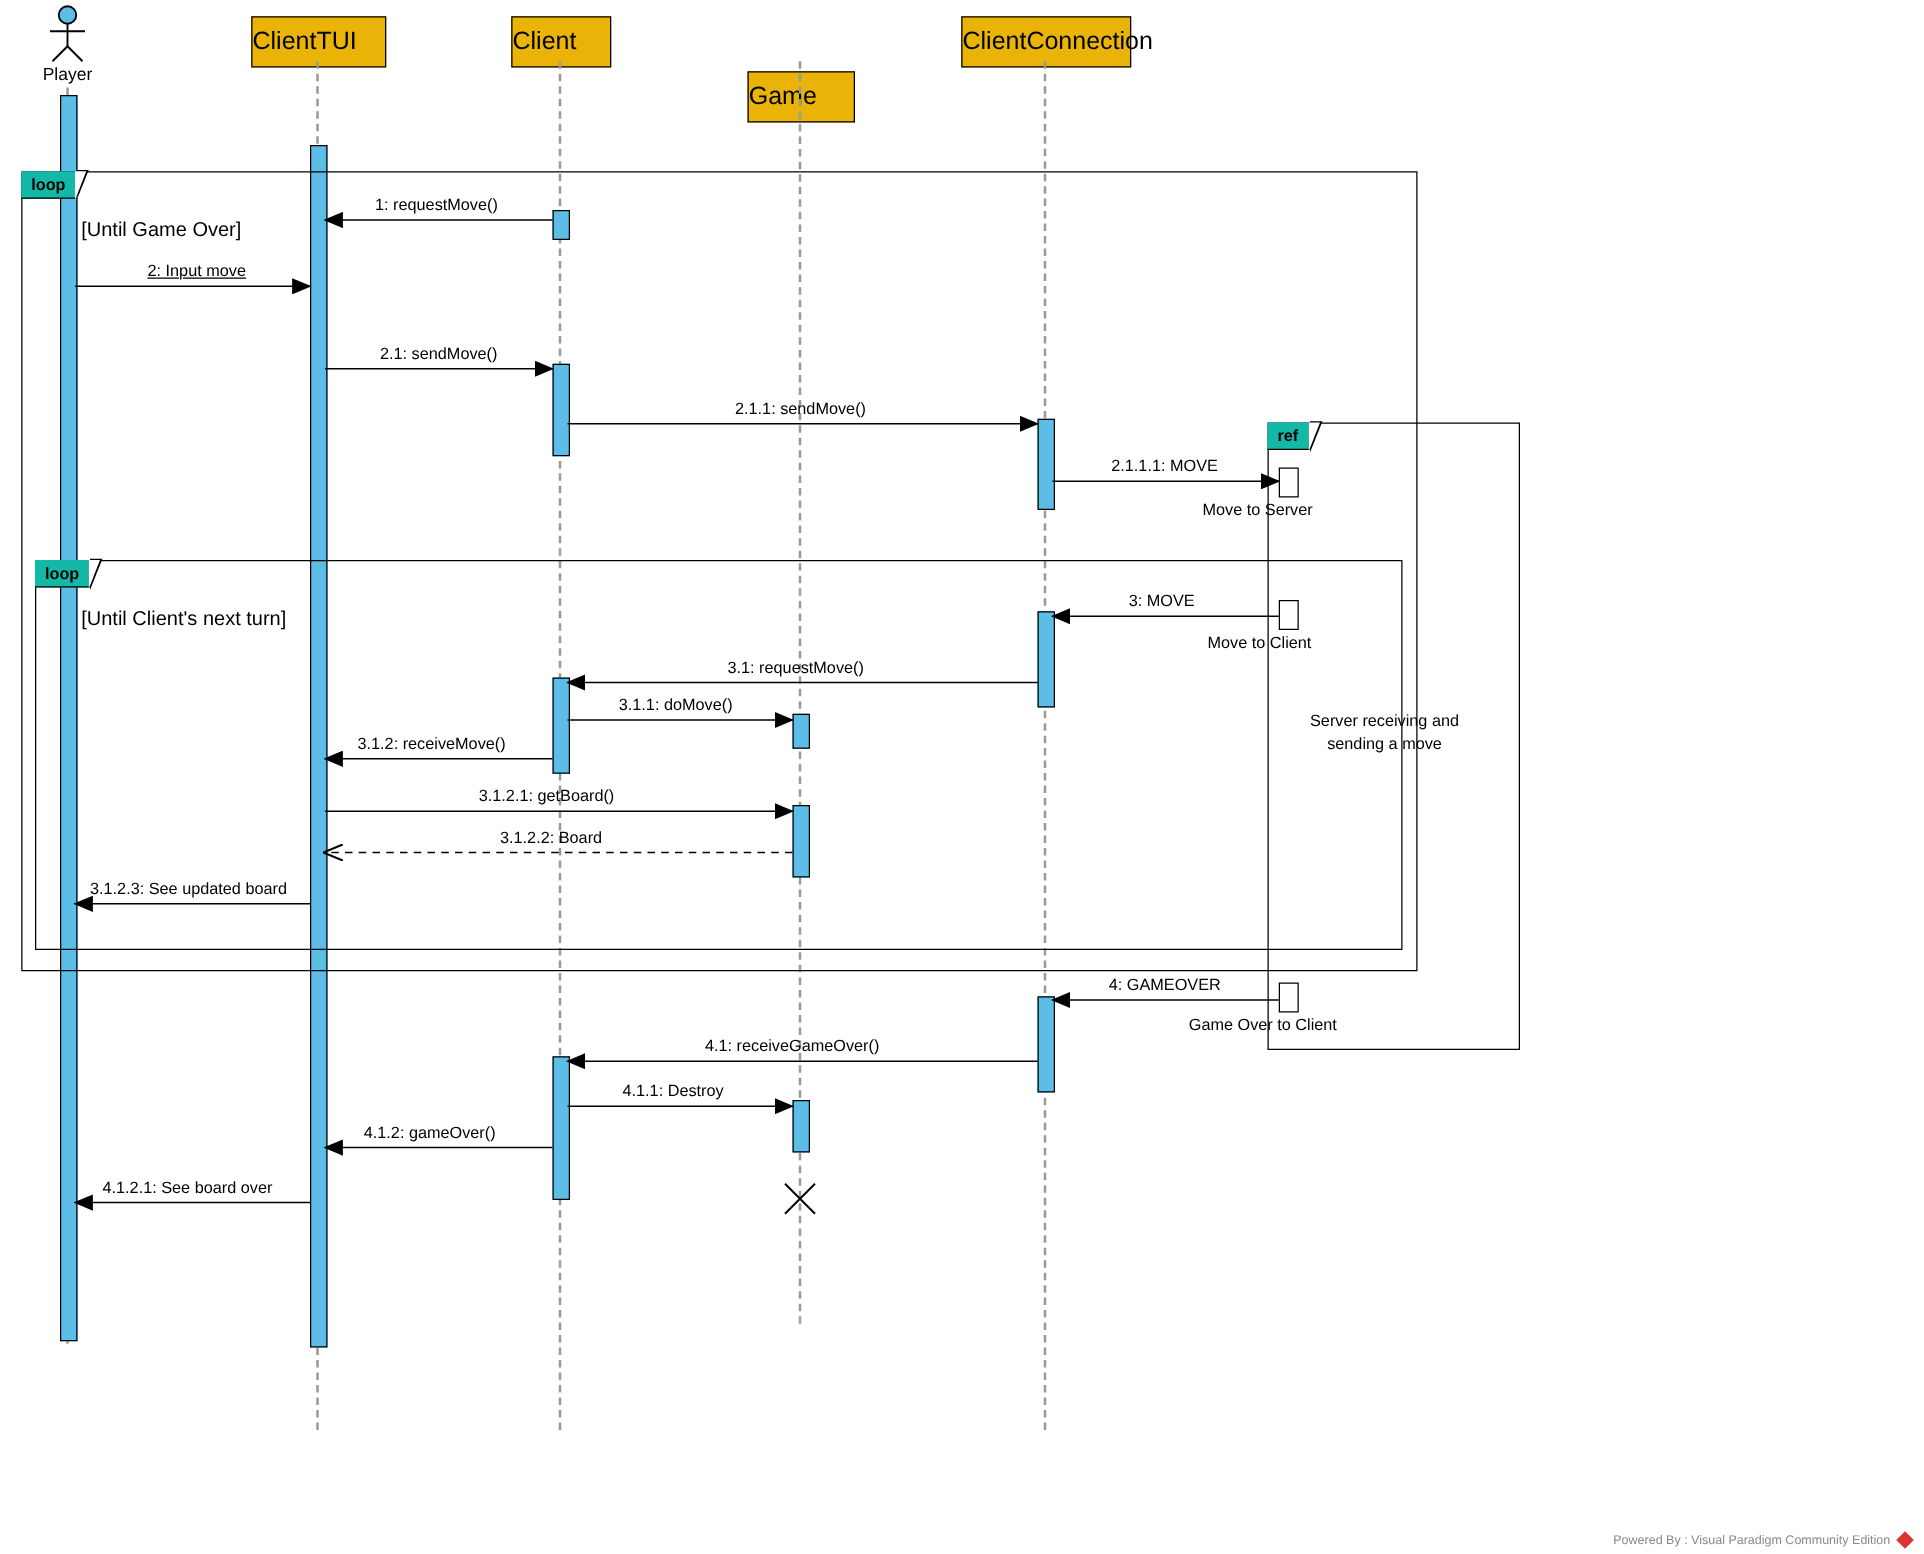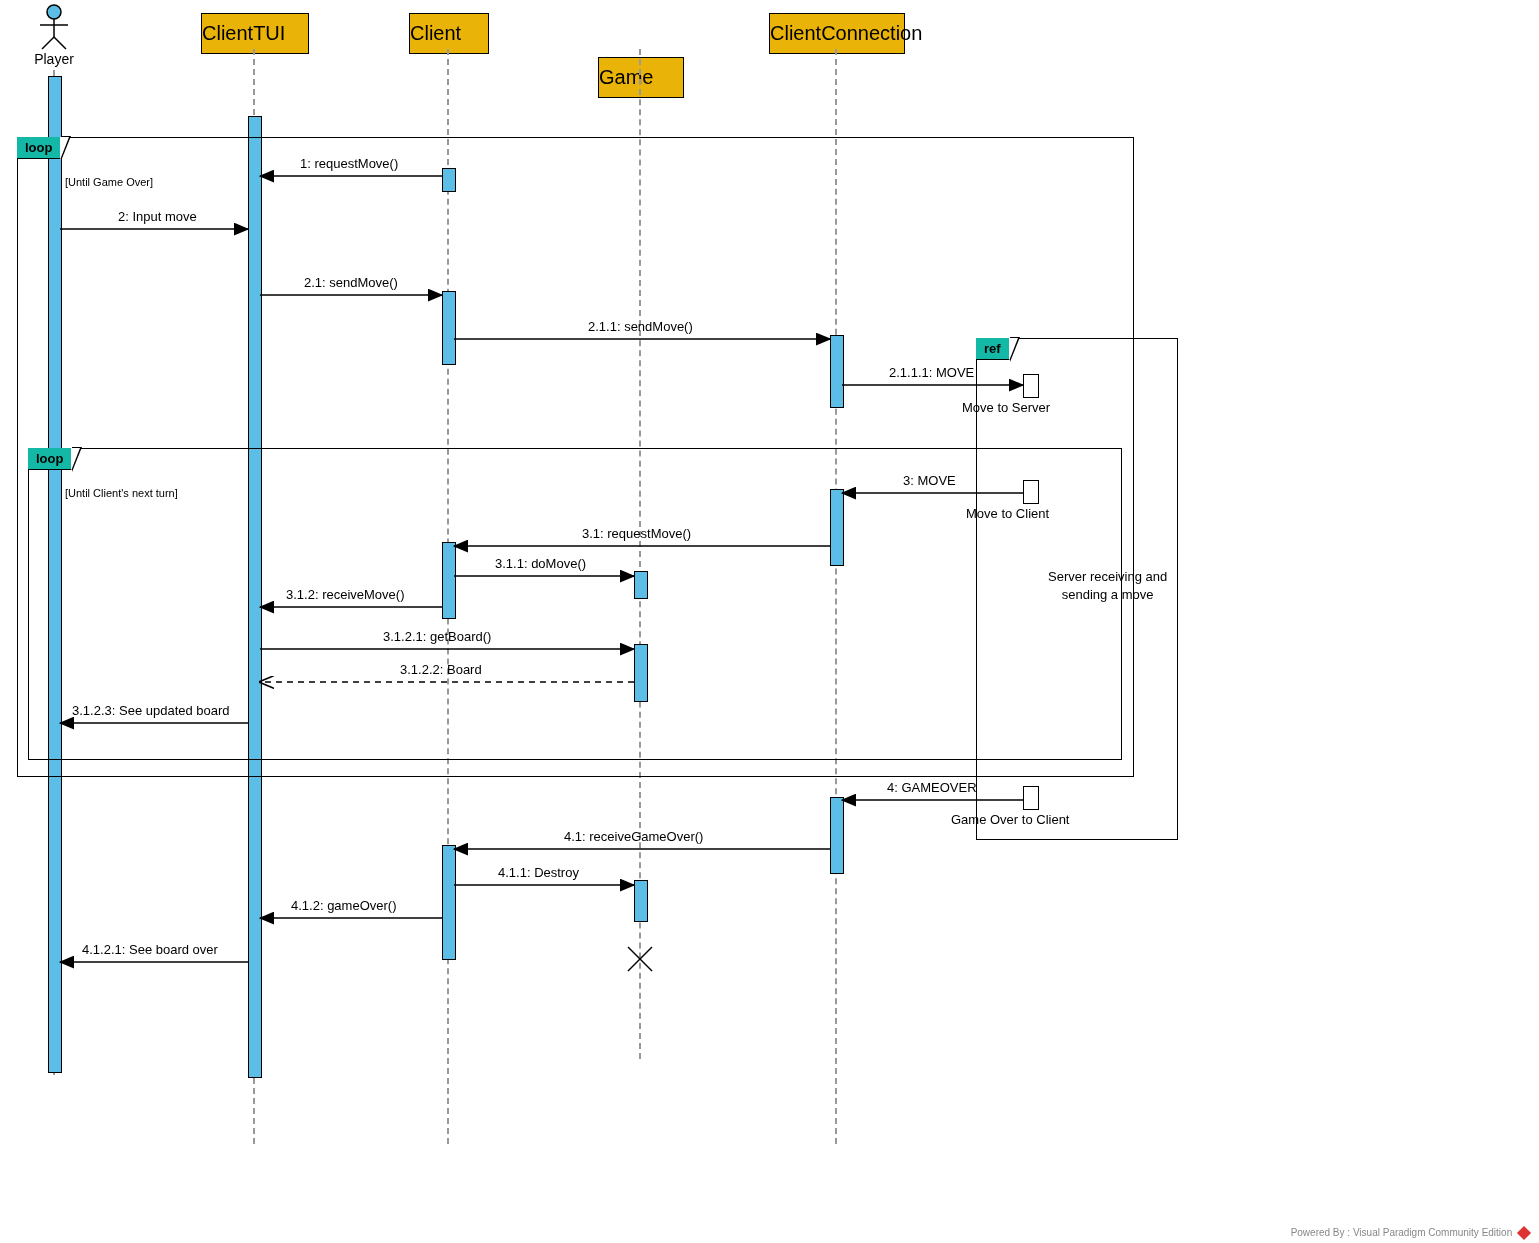--- a/index.html
+++ b/index.html
@@ -72,21 +72,21 @@
     position: absolute;
     right: -11px;
     top: -1px;
     width: 0; height: 0;
     border-top: 25px solid #000;
     border-right: 10px solid transparent;
     z-index: -1;
   }
   .guard {
     position: absolute;
-    font-size: 11px;
+    font-size: 16px;
     text-align: right;
   }
   .actor {
     position: absolute;
     text-align: center;
   }
   .actor svg { display: block; margin: 0 auto; }
   svg.arrow {
     position: absolute;
     overflow: visible;
@@ -159,21 +159,21 @@
 <div class="frame" style="left:17px; top:137px; width:1115px; height:638px;">
   <div class="frame-tag" style="top:-1px; left:-1px;">loop</div>
 </div>
 <div class="guard" style="left:65px; top:176px;">[Until Game Over]</div>
 
 <div class="frame" style="left:28px; top:448px; width:1092px; height:310px;">
   <div class="frame-tag" style="top:-1px; left:-1px;">loop</div>
 </div>
 <div class="guard" style="left:65px; top:487px;">[Until Client's next turn]</div>
 
-<div class="frame" style="left:976px; top:338px; width:200px; height:500px;">
+<div class="frame" style="left:1014px; top:338px; width:200px; height:500px;">
   <div class="frame-tag" style="top:-1px; left:-1px;">ref</div>
 </div>
 <div class="msg-label" style="left:1048px; top:568px; text-align:center; white-space:pre; line-height:1.4;">Server receiving and
 sending a move</div>
 
 <svg width="0" height="0" style="position:absolute;">
   <defs>
     <marker id="solidHead" markerWidth="12" markerHeight="10" refX="11" refY="5" orient="auto">
       <path d="M0,0 L12,5 L0,10 Z" fill="#000"></path>
     </marker>
@@ -184,21 +184,21 @@
 </svg>
 
 <svg class="arrow" style="left:260px; top:174px; width:182px; height:4px;">
   <line x1="182" y1="2" x2="0" y2="2" stroke="#000" stroke-width="1.3" marker-end="url(#solidHead)"></line>
 </svg>
 <div class="msg-label" style="left:300px; top:156px;">1: requestMove()</div>
 
 <svg class="arrow" style="left:60px; top:227px; width:188px; height:4px;">
   <line x1="0" y1="2" x2="188" y2="2" stroke="#000" stroke-width="1.3" marker-end="url(#solidHead)"></line>
 </svg>
-<div class="msg-label" style="left:118px; top:209px;">2: Input move</div>
+<div class="msg-label" style="left:118px; top:209px;text-decoration:underline;">2: Input move</div>
 
 <svg class="arrow" style="left:260px; top:293px; width:182px; height:4px;">
   <line x1="0" y1="2" x2="182" y2="2" stroke="#000" stroke-width="1.3" marker-end="url(#solidHead)"></line>
 </svg>
 <div class="msg-label" style="left:304px; top:275px;">2.1: sendMove()</div>
 
 <svg class="arrow" style="left:454px; top:337px; width:376px; height:4px;">
   <line x1="0" y1="2" x2="376" y2="2" stroke="#000" stroke-width="1.3" marker-end="url(#solidHead)"></line>
 </svg>
 <div class="msg-label" style="left:588px; top:319px;">2.1.1: sendMove()</div>

